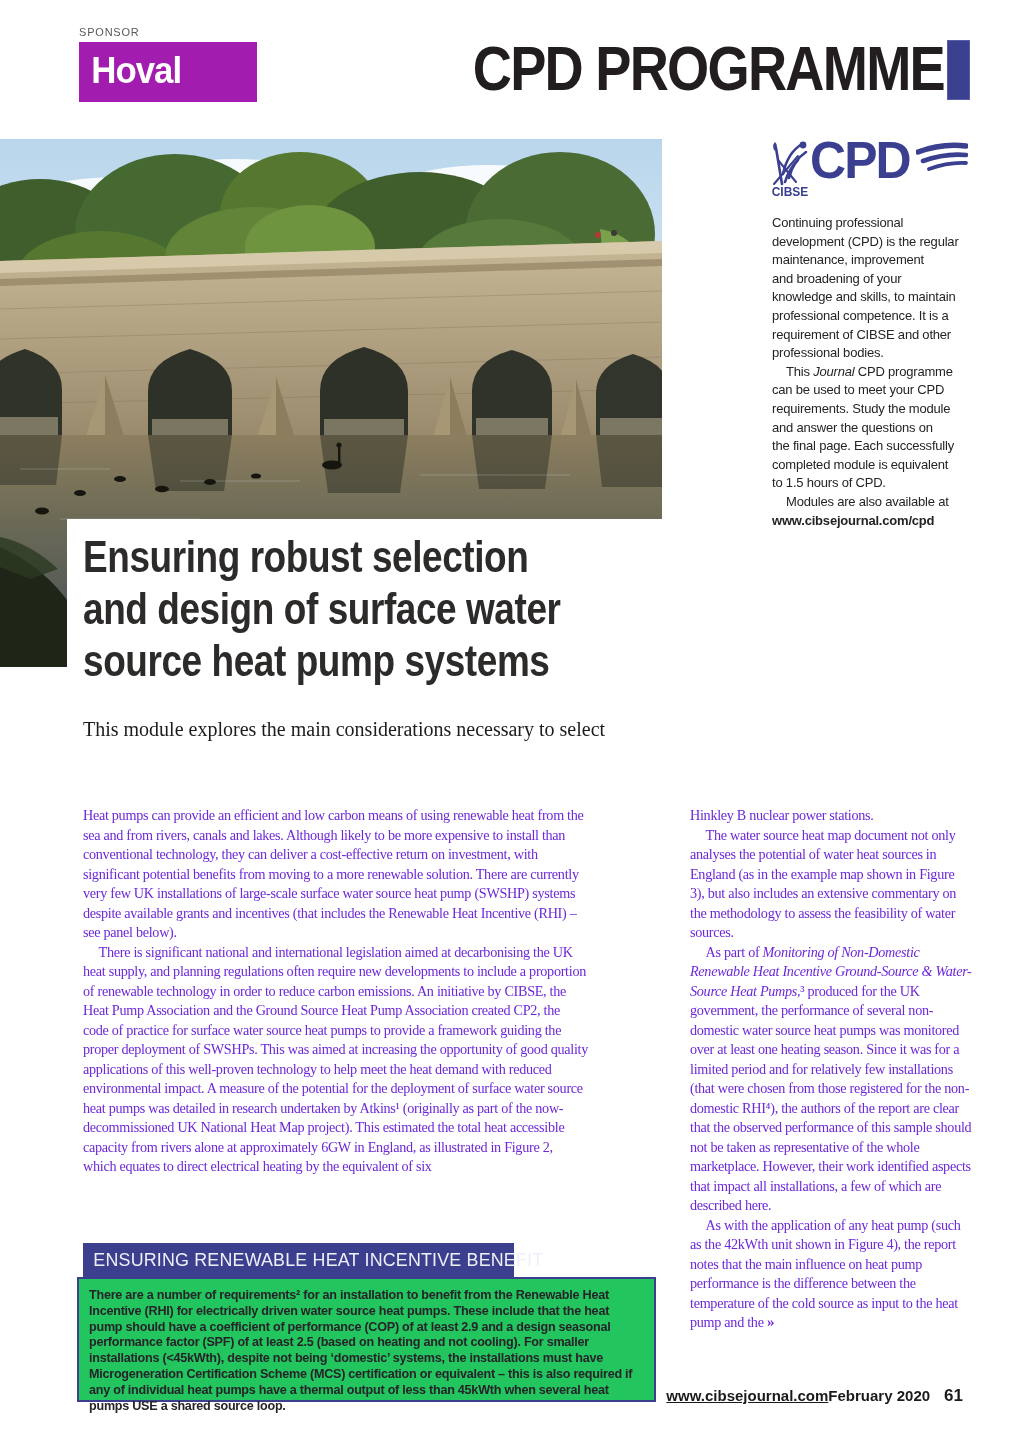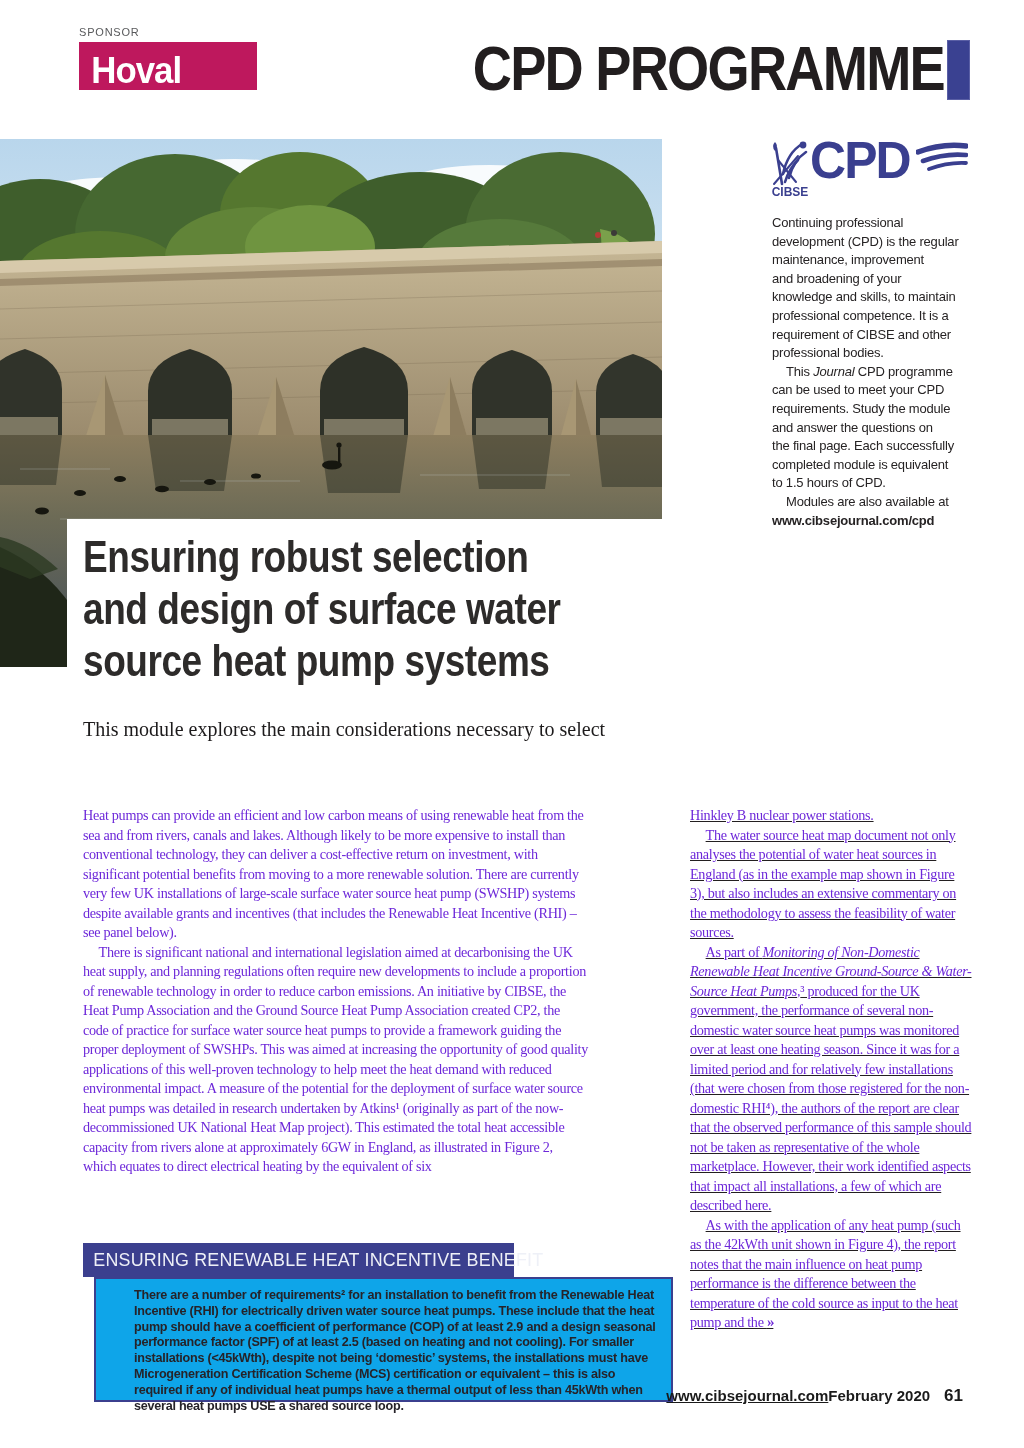--- a/index.html
+++ b/index.html
@@ -4,21 +4,21 @@
 <style>
   html,body{margin:0;padding:0;background:#fff;}
   .page{position:relative;width:1024px;height:1448px;background:#fff;overflow:hidden;
         font-family:"Liberation Sans",sans-serif;color:#231f20;}
   .abs{position:absolute;}
   .it{font-style:italic;}
   .bd{font-weight:bold;}
 
   
   .sponsor-label{left:79px;top:26px;font-size:11px;letter-spacing:.8px;color:#58595b;}
-  .hoval{left:79px;top:42px;width:178px;height:48px;background:#be185d;}
+  .hoval{left:79px;top:42px;width:178px;height:60px;background:#a21caf;}
   .hoval span{display:block;padding:8px 0 0 13px;font-size:37px;font-weight:bold;color:#fff;
               letter-spacing:-1px;transform:scaleX(.94);transform-origin:left;}
   .masthead{right:80px;top:36px;height:64px;display:flex;align-items:center;}
   .masthead span{font-size:63px;font-weight:bold;color:#221e1f;letter-spacing:-2px;
                  white-space:nowrap;transform:scaleX(.86);transform-origin:right center;}
   .mast-block{left:947px;top:40px;width:21px;height:58px;background:#3a4191;border:1px solid #5a5fa5;}
 
   
   .photo{left:0;top:139px;width:662px;height:528px;}
 
@@ -35,32 +35,32 @@
   .cpd-word{position:absolute;left:42px;top:-8px;font-size:52px;font-weight:bold;color:#3a3f8f;
             letter-spacing:-2px;transform:scaleX(.96);transform-origin:left;}
   .crest{position:absolute;left:0;top:0;}
   .swoosh{position:absolute;left:148px;top:4px;}
   .sidebar{left:772px;top:214px;width:200px;}
   .sidebar div{font-size:13px;line-height:18.6px;color:#262324;white-space:nowrap;letter-spacing:-.2px;}
   .sidebar div.ind{padding-left:14px;}
 
   
   .colL{left:83px;top:806px;width:505px;}
-  .colR{left:690px;top:806px;width:282px;text-decoration:underline;}
+  .colR{left:690px;top:806px;width:282px;}
   .colL p,.colR p{margin:0;font-family:"Liberation Serif",serif;font-size:14.2px;line-height:19.5px;
                   color:#6d28d9;letter-spacing:-.3px;text-align:left;}
   .colL p+p,.colR p+p{text-indent:1.1em;}
   .cont{font-weight:bold;font-size:15px;letter-spacing:-1px;}
 
   
   .panel-head{left:83px;top:1243px;width:431px;height:34px;background:#3b3f8e;display:flex;align-items:center;}
   .panel-head span{padding-left:11px;font-size:19px;color:#eef0f7;letter-spacing:.2px;
                    transform:scaleX(.94);transform-origin:left;white-space:nowrap;}
-  .panel-body{left:94px;top:1277px;width:579px;height:125px;border:2px solid #3b3f8e;background:#0ea5e9;
-              box-sizing:border-box;padding-left:28px;}
+  .panel-body{left:77px;top:1277px;width:579px;height:125px;border:2px solid #3b3f8e;background:#22c55e;
+              box-sizing:border-box;}
   .panel-body p{margin:0;padding:9px 10px 0 10px;font-size:12.6px;line-height:15.8px;font-weight:bold;
                 color:#262329;letter-spacing:-.25px;}
 
   
   .footer{right:61px;top:1386px;display:flex;align-items:baseline;font-weight:bold;color:#1a1a1a;}
   .footer .site{font-size:15px;text-decoration:underline;}
   .footer .issue{font-size:15px;}
   .footer .pageno{font-size:17px;margin-left:14px;}
 </style>
 </head>

